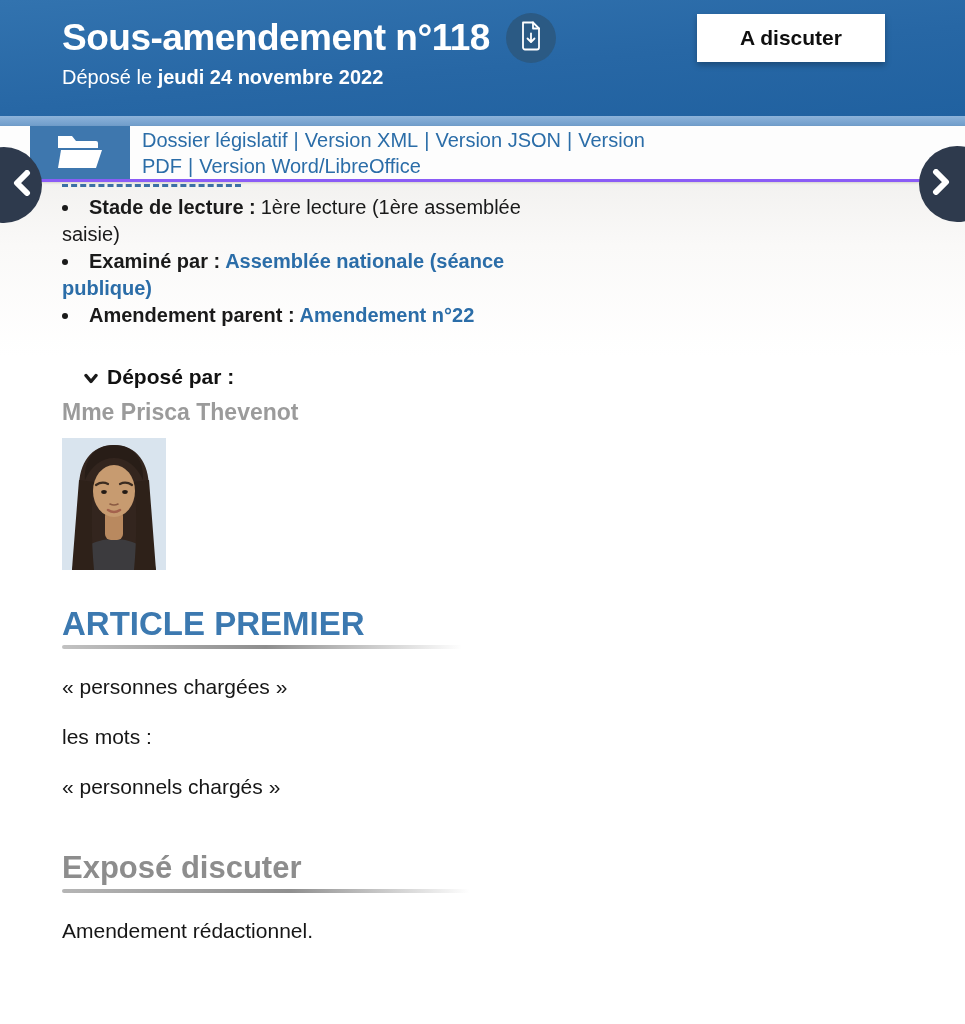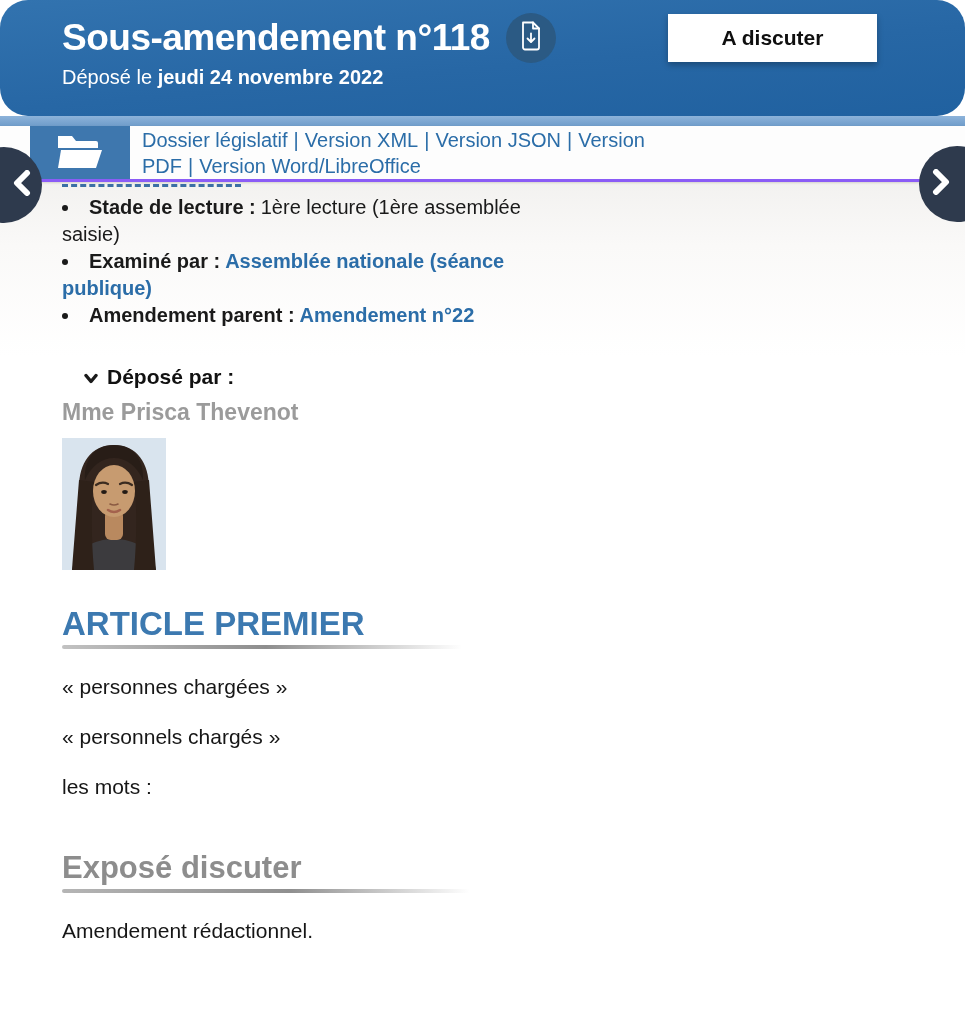--- a/index.html
+++ b/index.html
@@ -1,27 +1,27 @@
 <!DOCTYPE html>
 <html><head>
 <meta charset="utf-8">
 <style>
   html,body { margin:0; padding:0; }
   body { width:965px; height:1024px; font-family:"Liberation Sans", sans-serif; background:#ffffff; }
   .page { position:relative; width:965px; height:1024px; overflow:hidden; background:#fff; }
 
   
-  .header { position:relative; height:116px; background:linear-gradient(175deg,#3273af 0%,#2767a5 55%,#2061a0 100%); color:#fff;border-radius:28px; }
+  .header { position:relative; height:116px; background:linear-gradient(175deg,#3273af 0%,#2767a5 55%,#2061a0 100%); color:#fff; }
   .header-inner { padding:13px 0 0 62px; }
   .title-row { display:flex; align-items:center; gap:16px; }
   .page-title { font-size:37px; font-weight:bold; letter-spacing:-0.5px; line-height:46px; }
   .download-badge { width:50px; height:50px; border-radius:50%; background:#2b5a84; display:flex; align-items:center; justify-content:center; cursor:pointer; flex:0 0 auto; }
   .header-date { font-size:20px; margin-top:3px; font-weight:normal; }
   .header-date b { font-weight:bold; }
-  .status-button { position:absolute; top:14px; right:88px; width:209px; height:48px; background:#ffffff; border:none; font-family:inherit; font-size:21px; font-weight:bold; color:#0f0f0f; box-shadow:0 3px 6px rgba(0,0,0,0.28); cursor:pointer; }
+  .status-button { position:absolute; top:14px; right:80px; width:188px; height:48px; background:#ffffff; border:none; font-family:inherit; font-size:21px; font-weight:bold; color:#0f0f0f; box-shadow:0 3px 6px rgba(0,0,0,0.28); cursor:pointer; }
 
   
   .strip { height:10px; background:linear-gradient(180deg,#8db3da,#6f9cca); }
 
   
   .linkbar { position:relative; z-index:3; background:#fdfdfd; display:flex; align-items:stretch; height:53px; padding-left:30px; border-bottom:3px solid #8b5cf6; box-shadow:0 1px 2px rgba(120,110,95,0.25); }
   .folder-square { width:100px; background:#3e77ae; display:flex; align-items:center; justify-content:center; flex:0 0 auto; }
   .links { margin-left:12px; width:610px; font-size:20px; line-height:26px; color:#2b6da8; padding-top:1px; }
   .link { cursor:pointer; }
   .sep { margin:0 6px; }
@@ -151,21 +151,21 @@
           <path d="M46 72 q6 4 12 0" stroke="#a4624d" stroke-width="2.6" fill="none" stroke-linecap="round"></path>
           <path d="M52 7 C32 7 22 22 23 42 C29 28 40 20 52 20 C64 20 75 28 81 42 C82 22 72 7 52 7 Z" fill="#281d17"></path>
         </svg>
       </div>
     </div>
 
     <div class="article-heading">ARTICLE PREMIER</div>
     <div class="rule"></div>
 
     <p class="body-p">« personnes chargées »</p>
+    <p class="body-p">les mots :</p>
     <p class="body-p">« personnels chargés »</p>
-    <p class="body-p">les mots :</p>
 
     <div class="summary-heading">Exposé discuter</div>
     <div class="rule2"></div>
     <p class="body-p">Amendement rédactionnel.</p>
 
   </div>
 </div>
 
 </body></html>

